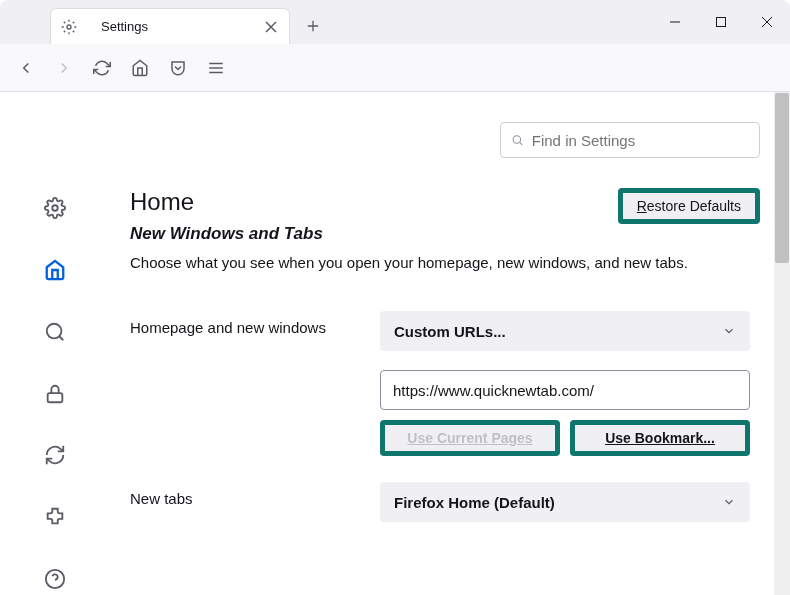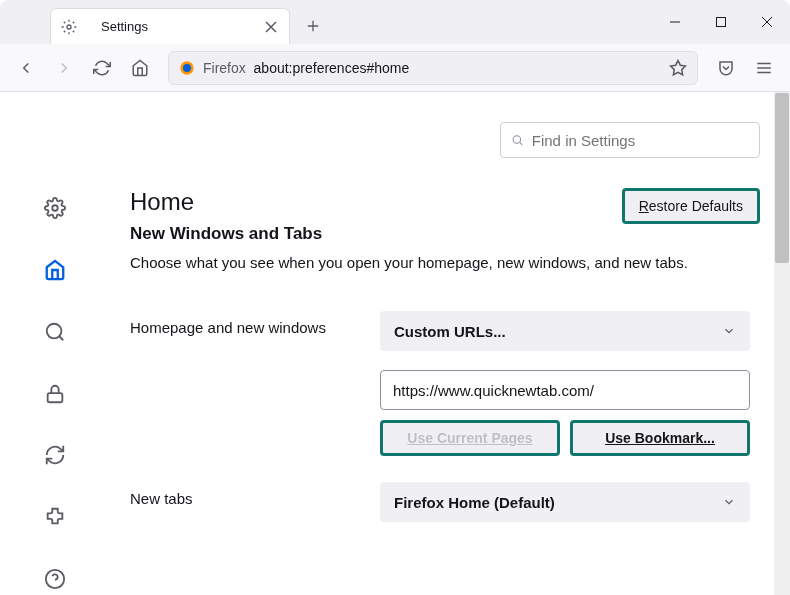--- a/index.html
+++ b/index.html
@@ -31,23 +31,23 @@
 .sidebar { width: 110px; display: flex; flex-direction: column; align-items: center; padding-top: 100px; gap: 30px; }
 .sidebar .item { width: 36px; height: 36px; display: flex; align-items: center; justify-content: center; color: #5b5b66; cursor: pointer; border-radius: 4px; }
 .sidebar .item.active { color: #0060df; }
 .main { flex: 1; padding: 30px 30px 0 20px; position: relative; }
 .searchwrap { display: flex; justify-content: flex-end; margin-bottom: 30px; }
 .search { width: 260px; height: 36px; border: 1px solid #cfcfd8; border-radius: 4px; display: flex; align-items: center; padding: 0 10px; gap: 8px; }
 .search input { border: none; outline: none; font-size: 15px; width: 100%; background: transparent; }
 .search svg { width: 14px; height: 14px; color: #8f8f9d; }
 .headrow { display: flex; justify-content: space-between; align-items: flex-start; }
 h1 { font-size: 24px; font-weight: 400; color: #15141a; }
-.btn { height: 36px; padding: 0 14px; background: #f0f0f4; border: 3px solid #0f766e; border-radius: 4px; font-size: 14px; color: #15141a; cursor: pointer; display: inline-flex; align-items: center; justify-content: center; }
+.btn { height: 36px; padding: 0 14px; background: #f0f0f4; border: 5px solid #0f766e; border-radius: 4px; font-size: 14px; color: #15141a; cursor: pointer; display: inline-flex; align-items: center; justify-content: center; }
 .btn.disabled { color: #bfbfc9; cursor: default; }
-h2 { font-size: 17px; font-weight: 600; color: #15141a; margin-bottom: 10px; }
+h2 { font-size: 17px; font-weight: 600; color: #15141a; margin-bottom: 10px; font-style: italic; }
 .desc { font-size: 15px; color: #15141a; margin-bottom: 40px; }
 .row { display: flex; align-items: flex-start; margin-bottom: 26px; }
 .rowlabel { width: 250px; font-size: 15px; color: #15141a; padding-top: 8px; }
 .rowctrl { flex: 1; max-width: 370px; display: flex; flex-direction: column; gap: 10px; }
 .select { height: 40px; background: #f0f0f4; border-radius: 4px; display: flex; align-items: center; padding: 8px 14px; justify-content: space-between; cursor: pointer; font-size: 15px; font-weight: 700; color: #15141a; }
 .select svg { width: 14px; height: 14px; color: #5b5b66; }
 .txtinput { height: 40px; border: 1px solid #8f8f9d; border-radius: 4px; padding: 0 12px; font-size: 15px; color: #15141a; outline: none; margin-top: 9px; }
 .btnrow { display: flex; gap: 10px; }
 .btnrow .btn { flex: 1; font-weight: 600; text-decoration: underline; }
 .underline { text-decoration: underline; text-decoration-style: solid; }
@@ -116,34 +116,20 @@
     <svg viewBox="0 0 24 24" width="18" height="18" stroke="currentColor" stroke-width="2" fill="none">
         <path d="M23 4v6h-6M1 20v-6h6"></path>
         <path d="M3.51 9a9 9 0 0114.85-3.36L23 10M1 14l4.64 4.36A9 9 0 0020.49 15"></path>
       </svg>
   </div>
   <div class="navbtn">
     <svg viewBox="0 0 24 24" width="18" height="18" stroke="currentColor" stroke-width="2" fill="none">
         <path d="M3 9l9-7 9 7v11a2 2 0 01-2 2H5a2 2 0 01-2-2z"></path>
         <path d="M9 22V12h6v10"></path>
       </svg>
-  </div>
-  <div class="urlbar">
-    <span class="ff">
-      <svg viewBox="0 0 24 24">
-          <circle cx="12" cy="12" r="10" fill="#ff9500"></circle>
-          <circle cx="12" cy="12" r="6" fill="#0060df"></circle>
-        </svg>
-    </span>
-    <span class="urltext"><span>Firefox</span>&nbsp;&nbsp;<span class="dark">about:preferences#home</span></span>
-    <span class="star">
-      <svg viewBox="0 0 24 24" stroke="currentColor" stroke-width="2" fill="none">
-          <path d="M12 2l3.09 6.26L22 9.27l-5 4.87 1.18 6.88L12 17.77l-6.18 3.25L7 14.14 2 9.27l6.91-1.01L12 2z"></path>
-        </svg>
-    </span>
   </div>
   <div class="navbtn">
     <svg viewBox="0 0 24 24" width="18" height="18" stroke="currentColor" stroke-width="2" fill="none">
         <path d="M4 4h16v9a8 8 0 01-16 0V4z"></path>
         <path d="M8 10l4 4 4-4"></path>
       </svg>
   </div>
   <div class="navbtn">
     <svg viewBox="0 0 24 24" width="18" height="18" stroke="currentColor" stroke-width="2">
         <path d="M3 6h18M3 12h18M3 18h18"></path>

